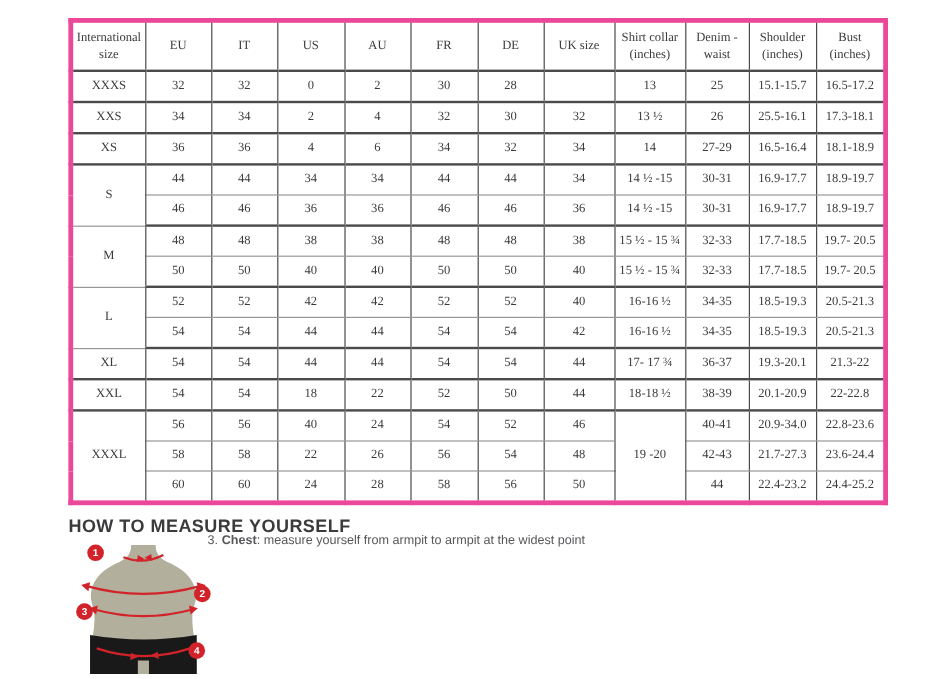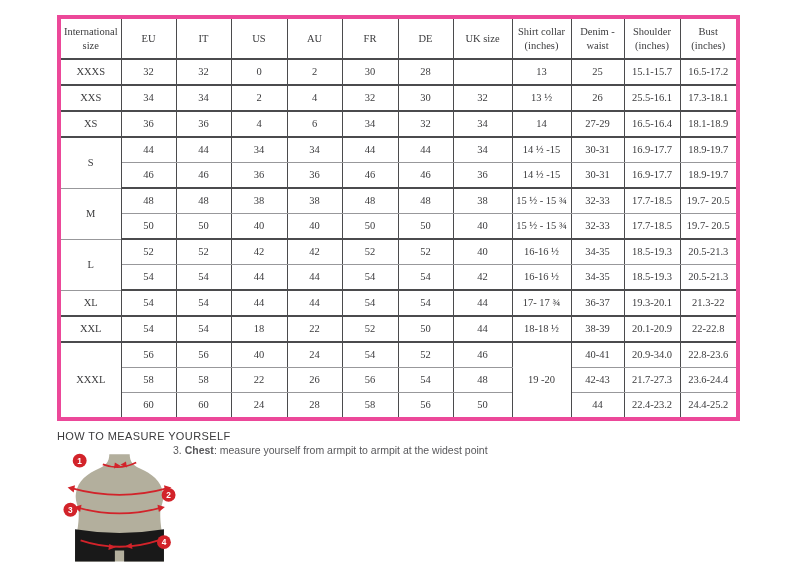--- a/index.html
+++ b/index.html
@@ -38,21 +38,21 @@
   }
   table.size-table thead th {
     height: 39px;
     border-bottom: 2px solid #4b4b4d;
   }
   table.size-table tr.group-end td { border-bottom: 2px solid #4b4b4d; }
 
   
   .measure-heading {
     position: absolute; left: 57px; top: 430px;
-    font-size: 11px; font-weight: normal; letter-spacing: 0.4px;
+    font-size: 15px; font-weight: bold; letter-spacing: 0.4px;
     color: #3b3b3d;
   }
   .figure-wrap { position: absolute; left: 63px; top: 447px; width: 113px; height: 119px; }
   .instructions {
     position: absolute; left: 173px; top: 444px;
     font-size: 10.5px; color: #58585b;
   }
   .instructions .line { margin-bottom: 9.5px; line-height: 12px; white-space: nowrap; }
   .instructions .lbl { font-weight: bold; }
   .marker-num {

